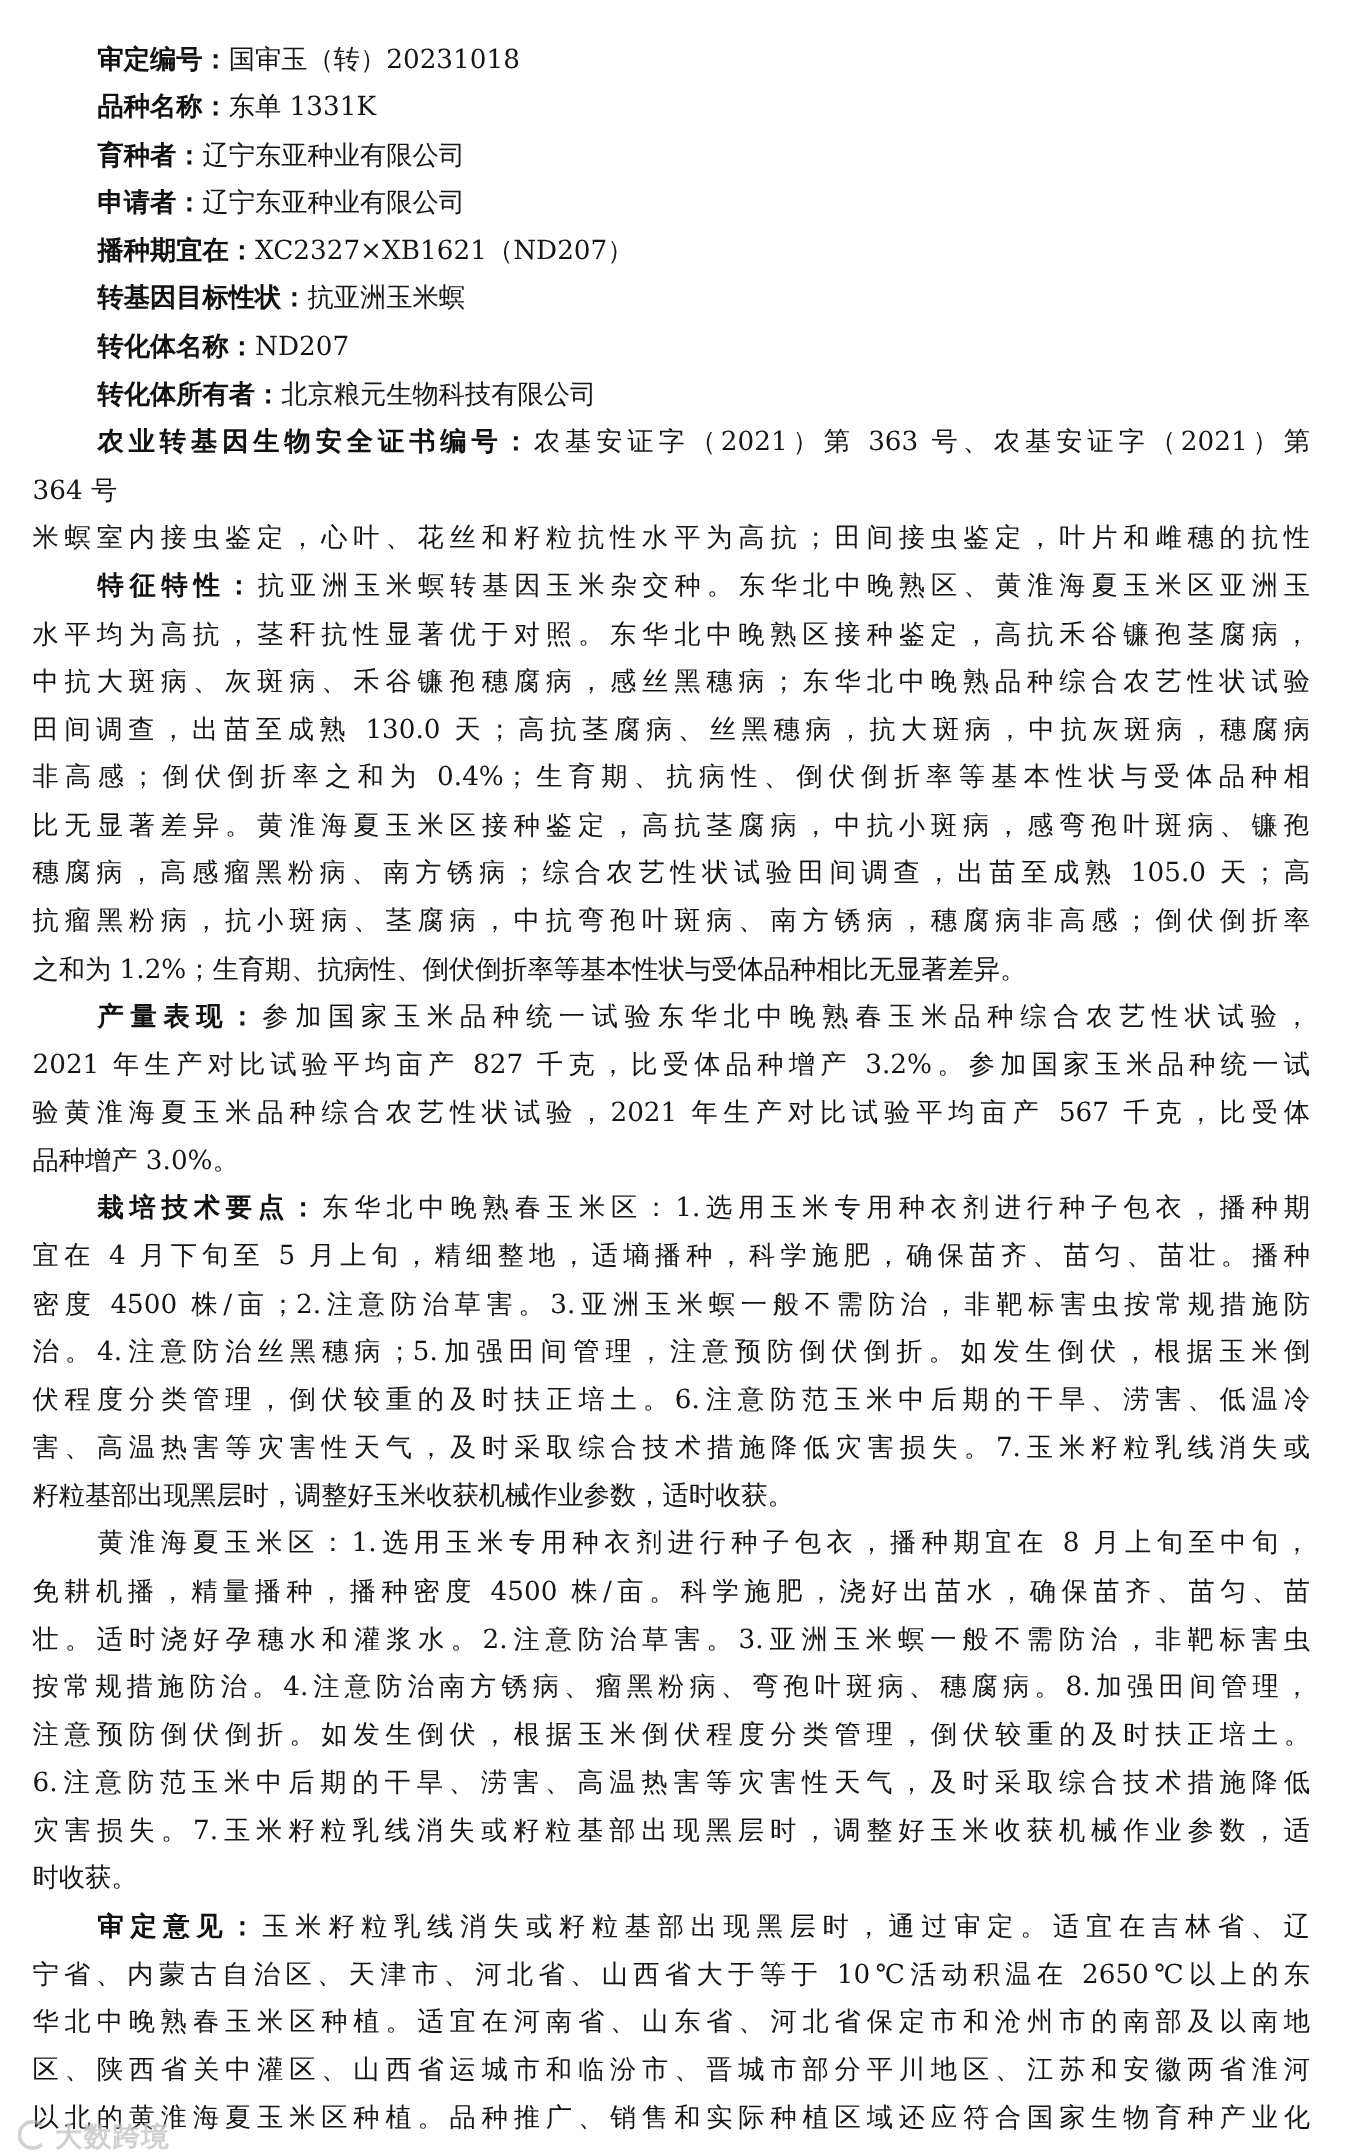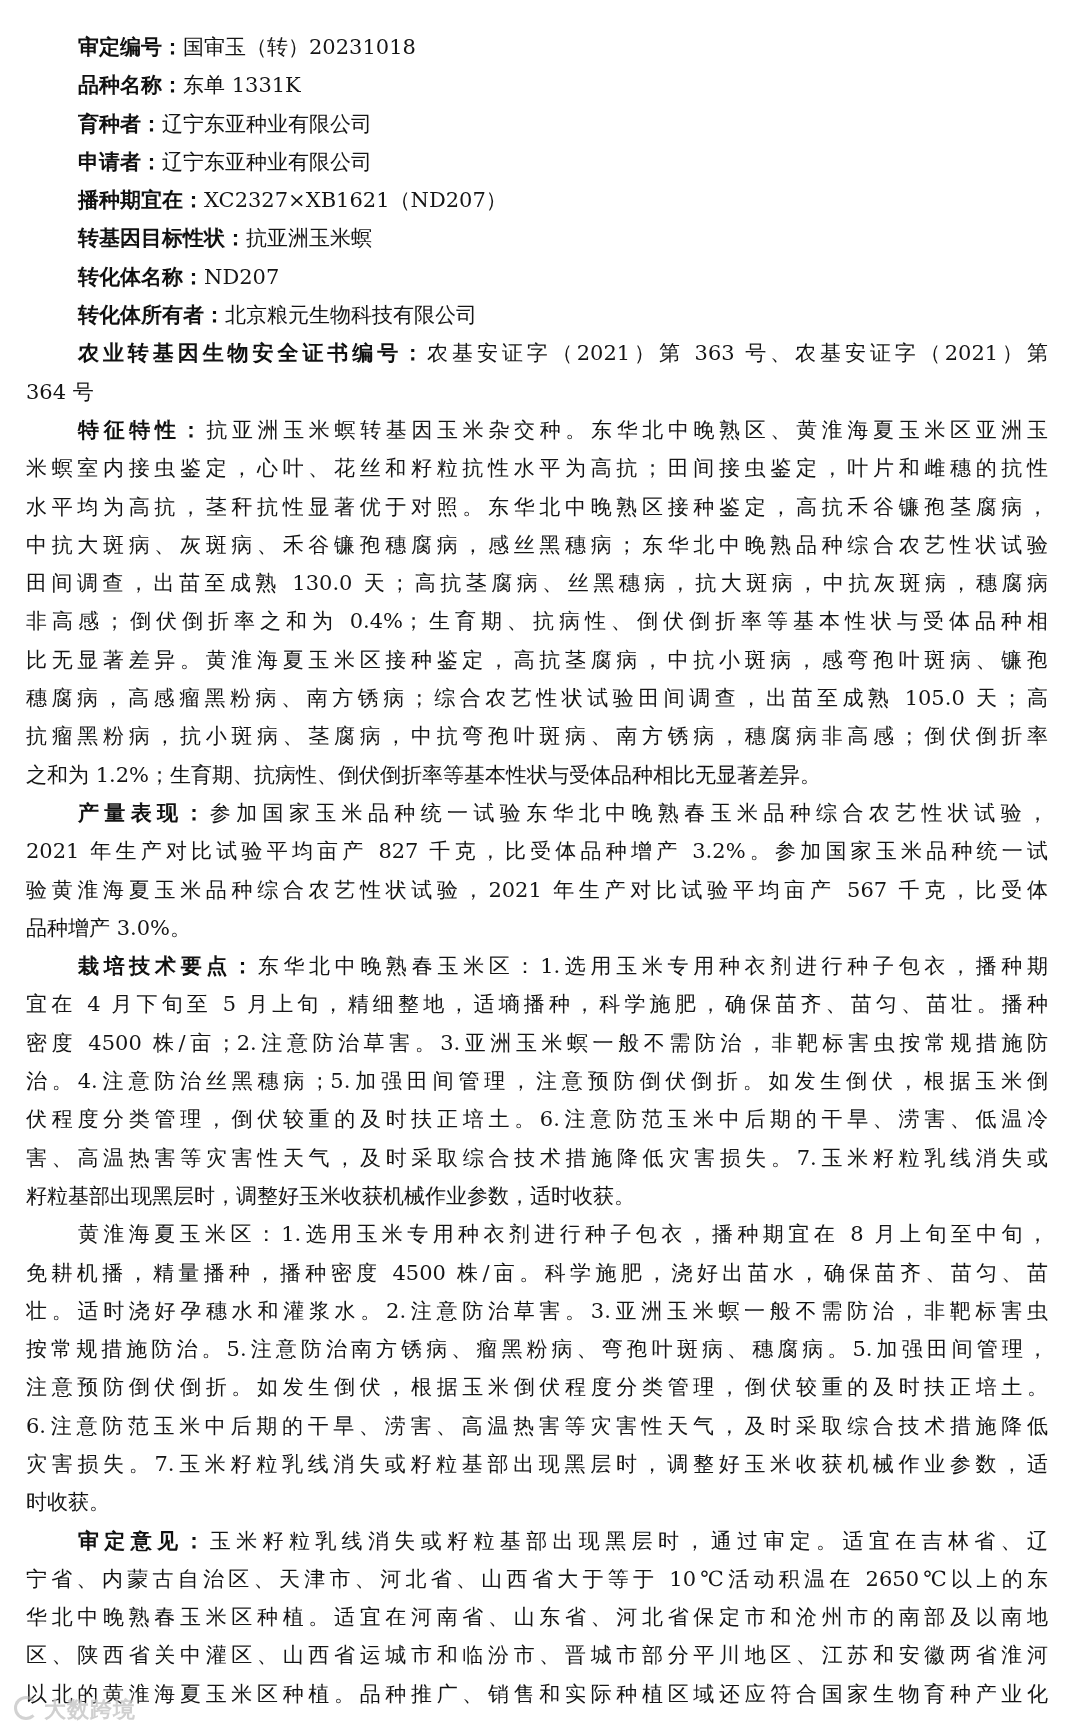--- a/index.html
+++ b/index.html
@@ -45,24 +45,24 @@
     <span class="lbl">转化体名称：</span><span class="val">ND207</span>
   </div>
   <div class="line indent last">
     <span class="lbl">转化体所有者：</span><span class="val">北京粮元生物科技有限公司</span>
   </div>
   <div class="line indent">
     <span class="lbl">农业转基因生物安全证书编号：</span><span class="val">农基安证字（2021）第 363 号、农基安证字（2021）第</span>
   </div>
   <div class="line last">364 号</div>
 
+  <div class="line">米螟室内接虫鉴定，心叶、花丝和籽粒抗性水平为高抗；田间接虫鉴定，叶片和雌穗的抗性</div>
   <div class="line indent">
     <span class="lbl">特征特性：</span><span>抗亚洲玉米螟转基因玉米杂交种。东华北中晚熟区、黄淮海夏玉米区亚洲玉</span>
   </div>
-  <div class="line">米螟室内接虫鉴定，心叶、花丝和籽粒抗性水平为高抗；田间接虫鉴定，叶片和雌穗的抗性</div>
   <div class="line">水平均为高抗，茎秆抗性显著优于对照。东华北中晚熟区接种鉴定，高抗禾谷镰孢茎腐病，</div>
   <div class="line">中抗大斑病、灰斑病、禾谷镰孢穗腐病，感丝黑穗病；东华北中晚熟品种综合农艺性状试验</div>
   <div class="line">田间调查，出苗至成熟 130.0 天；高抗茎腐病、丝黑穗病，抗大斑病，中抗灰斑病，穗腐病</div>
   <div class="line">非高感；倒伏倒折率之和为 0.4%；生育期、抗病性、倒伏倒折率等基本性状与受体品种相</div>
   <div class="line">比无显著差异。黄淮海夏玉米区接种鉴定，高抗茎腐病，中抗小斑病，感弯孢叶斑病、镰孢</div>
   <div class="line">穗腐病，高感瘤黑粉病、南方锈病；综合农艺性状试验田间调查，出苗至成熟 105.0 天；高</div>
   <div class="line">抗瘤黑粉病，抗小斑病、茎腐病，中抗弯孢叶斑病、南方锈病，穗腐病非高感；倒伏倒折率</div>
   <div class="line last">之和为 1.2%；生育期、抗病性、倒伏倒折率等基本性状与受体品种相比无显著差异。</div>
 
   <div class="line indent">
@@ -78,21 +78,21 @@
   <div class="line">宜在 4 月下旬至 5 月上旬，精细整地，适墒播种，科学施肥，确保苗齐、苗匀、苗壮。播种</div>
   <div class="line">密度 4500 株/亩；2.注意防治草害。3.亚洲玉米螟一般不需防治，非靶标害虫按常规措施防</div>
   <div class="line">治。4.注意防治丝黑穗病；5.加强田间管理，注意预防倒伏倒折。如发生倒伏，根据玉米倒</div>
   <div class="line">伏程度分类管理，倒伏较重的及时扶正培土。6.注意防范玉米中后期的干旱、涝害、低温冷</div>
   <div class="line">害、高温热害等灾害性天气，及时采取综合技术措施降低灾害损失。7.玉米籽粒乳线消失或</div>
   <div class="line last">籽粒基部出现黑层时，调整好玉米收获机械作业参数，适时收获。</div>
 
   <div class="line indent">黄淮海夏玉米区：1.选用玉米专用种衣剂进行种子包衣，播种期宜在 8 月上旬至中旬，</div>
   <div class="line">免耕机播，精量播种，播种密度 4500 株/亩。科学施肥，浇好出苗水，确保苗齐、苗匀、苗</div>
   <div class="line">壮。适时浇好孕穗水和灌浆水。2.注意防治草害。3.亚洲玉米螟一般不需防治，非靶标害虫</div>
-  <div class="line">按常规措施防治。5.注意防治南方锈病、瘤黑粉病、弯孢叶斑病、穗腐病。5.加强田间管理，</div>
+  <div class="line">按常规措施防治。4.注意防治南方锈病、瘤黑粉病、弯孢叶斑病、穗腐病。8.加强田间管理，</div>
   <div class="line">注意预防倒伏倒折。如发生倒伏，根据玉米倒伏程度分类管理，倒伏较重的及时扶正培土。</div>
   <div class="line">6.注意防范玉米中后期的干旱、涝害、高温热害等灾害性天气，及时采取综合技术措施降低</div>
   <div class="line">灾害损失。7.玉米籽粒乳线消失或籽粒基部出现黑层时，调整好玉米收获机械作业参数，适</div>
   <div class="line last">时收获。</div>
 
   <div class="line indent">
     <span class="lbl">审定意见：</span><span>玉米籽粒乳线消失或籽粒基部出现黑层时，通过审定。适宜在吉林省、辽</span>
   </div>
   <div class="line">宁省、内蒙古自治区、天津市、河北省、山西省大于等于 10℃活动积温在 2650℃以上的东</div>
   <div class="line">华北中晚熟春玉米区种植。适宜在河南省、山东省、河北省保定市和沧州市的南部及以南地</div>

